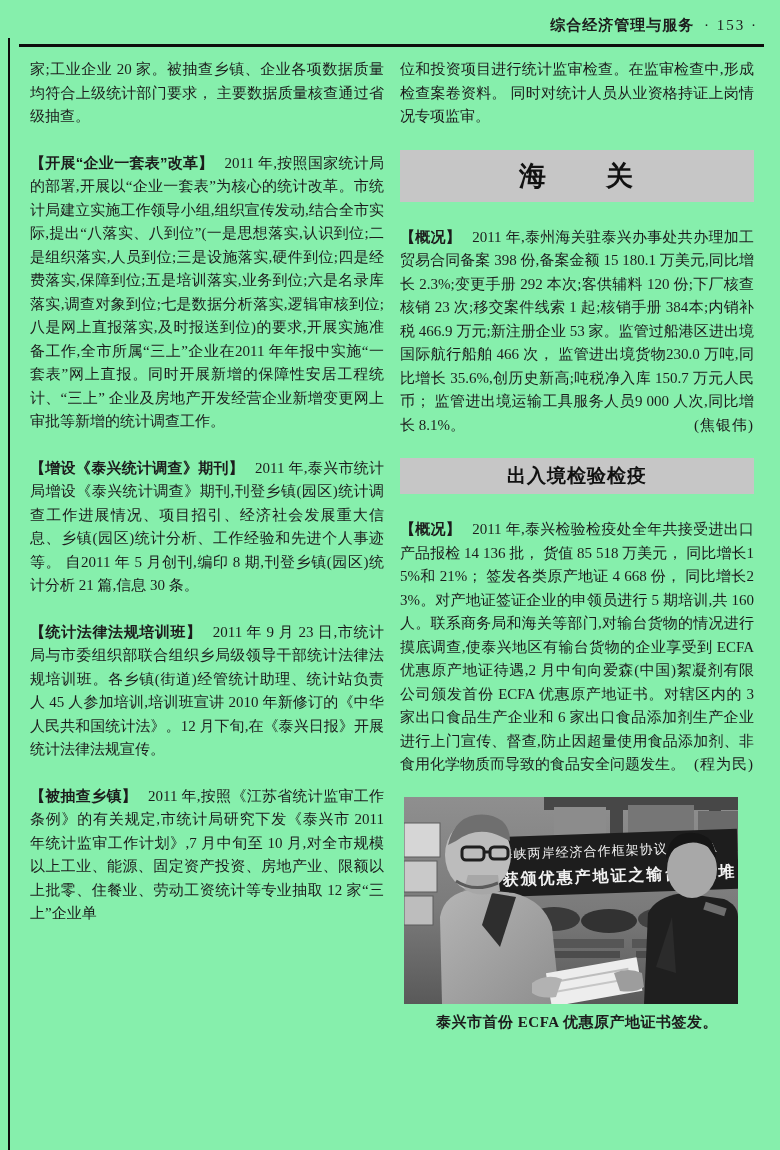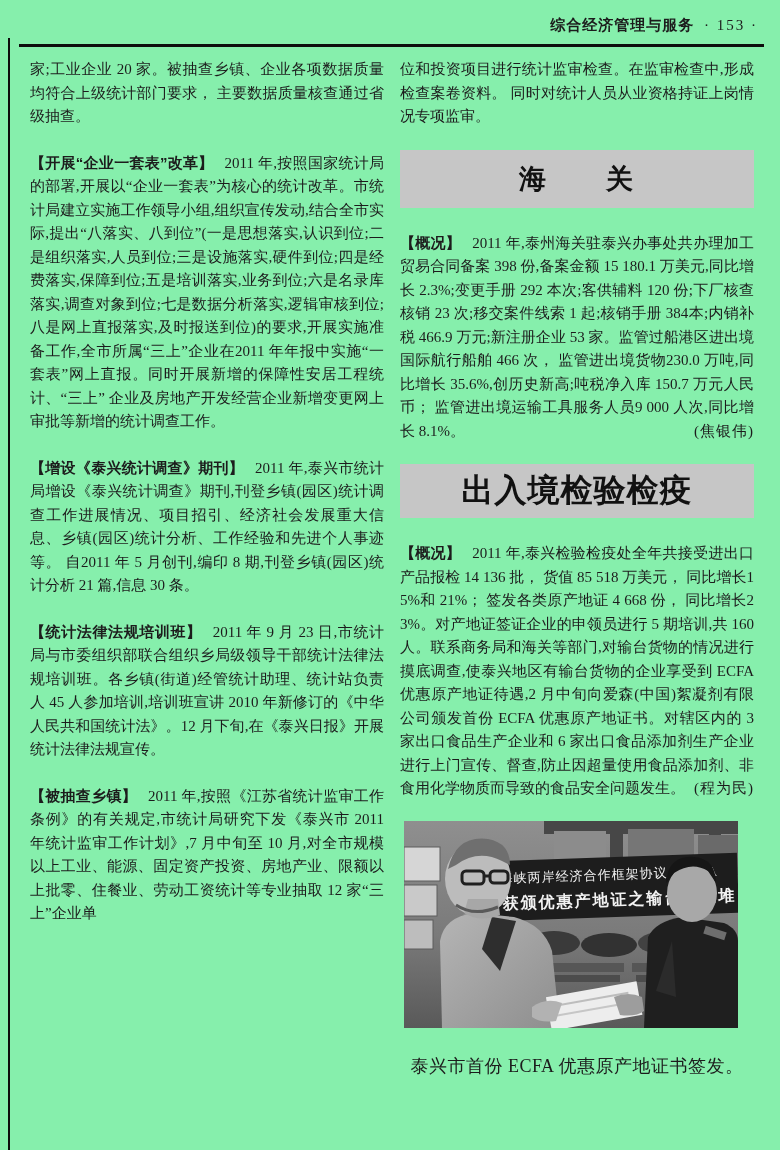--- a/index.html
+++ b/index.html
@@ -51,36 +51,36 @@
     margin-right:11px;
   }
   .byline {
     float:right;
     font-family:"Liberation Serif","DejaVu Serif",serif;
     letter-spacing:1px;
   }
   .section-box {
     background:#c6c6c6;
     margin:21px 0 23px 0;
-    height:58px;
+    height:52px;
     display:flex; align-items:center; justify-content:center;
     font-family:"Liberation Sans","DejaVu Sans",sans-serif;
     font-weight:bold; color:#111;
   }
   .section-box.customs { font-size:27px; letter-spacing:2px; }
-  .section-box.ciq { font-size:32px; height:54px; letter-spacing:1px; }
+  .section-box.ciq { font-size:19px; height:36px; letter-spacing:1px; }
   figure.photo {
     margin:20px 0 0 4px;
     width:334px; height:207px;
     line-height:0;
   }
   .photo-caption {
-    margin-top:26px;
+    margin-top:9px;
     text-align:center;
-    font-size:18px; letter-spacing:0.5px;
+    font-size:15px; letter-spacing:0.5px;font-weight:bold;
   }
   .photo-credit {
     margin-top:5px;
     text-align:right;
     padding-right:34px;
     font-size:14.5px; letter-spacing:1px;
   }
   .banner-text { fill:#f2f2f2; font-family:"Liberation Serif","DejaVu Serif",serif; }
 </style>
 </head>

